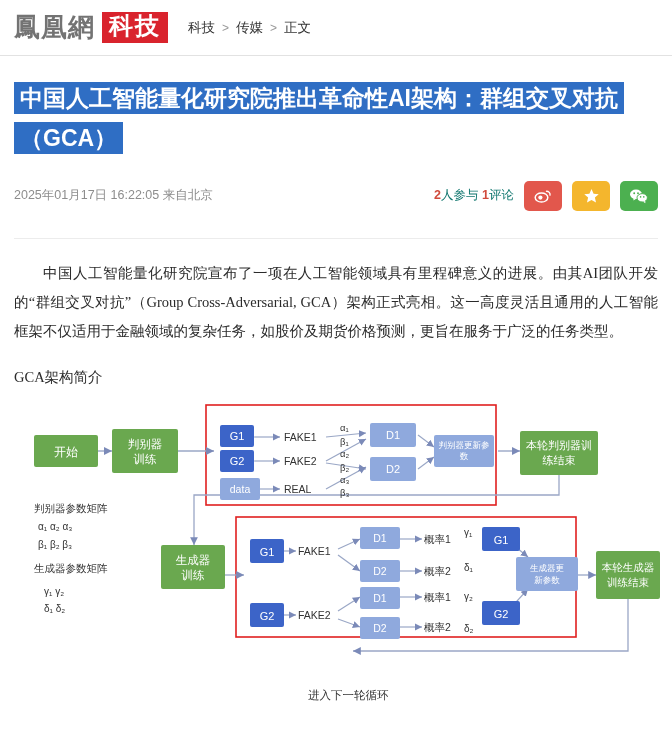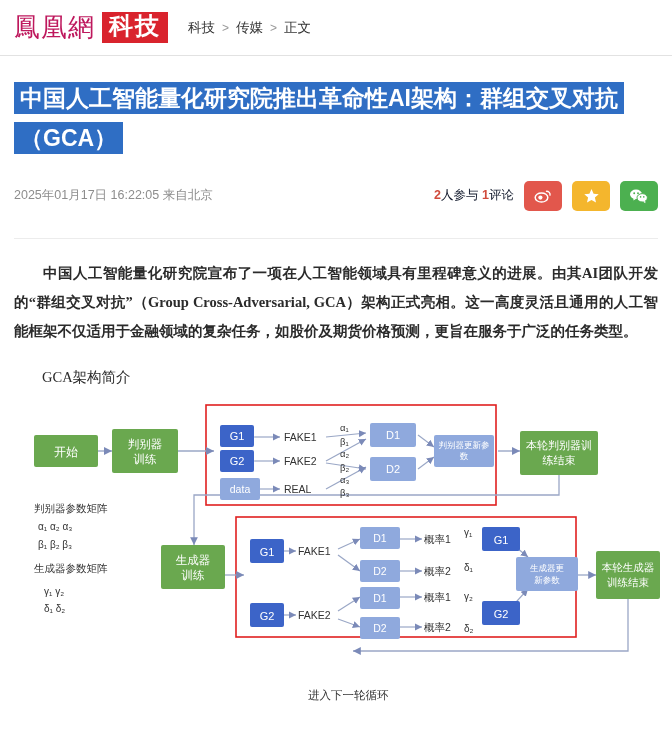--- a/index.html
+++ b/index.html
@@ -17,23 +17,23 @@
   .site-header {
     height: 56px;
     border-bottom: 1px solid #e2e2e2;
     display: flex;
     align-items: center;
     padding: 0 14px;
   }
   .logo-text {
     font-family: "Liberation Serif", serif;
     font-size: 26px;
-    font-weight: normal;
+    font-weight: bold;
     letter-spacing: 1px;
-    color: #be185d;
+    color: #737373;
   }
   .logo-badge {
     background: #d9232d;
     color: #fff;
     font-family: "Liberation Serif", serif;
     font-size: 24px;
     font-weight: bold;
     padding: 1px 7px 3px 7px;
     margin-left: 7px;
     letter-spacing: 2px;
@@ -80,43 +80,42 @@
     display: flex;
     align-items: center;
     justify-content: space-between;
     border-bottom: 1px solid #ececec;
     padding-bottom: 27px;
   }
   .timestamp { font-size: 12.5px; color: #8d8d8d; }
   .meta-right { display: flex; align-items: center; gap: 10px; }
   .counts { font-size: 12.5px; color: #d04b3c; }
   .counts b { color: #d04b3c; font-weight: bold; }
-  .counts .grey { color: #0f172a; }
+  .counts .grey { color: #0f766e; }
   .share-btn {
     width: 38px; height: 30px; border-radius: 5px;
     display: flex; align-items: center; justify-content: center;
     color: #fff; font-size: 16px;
   }
   .sb-weibo { background: #e2574c; }
   .sb-star  { background: #f4b62d; }
   .sb-wechat{ background: #4cb050; }
 
   
   .article {
     margin: 20px 14px 0 14px;
     font-size: 14.5px;
     line-height: 2.0;
     color: #2b2b2b;
     text-align: justify;
     font-family: "Liberation Serif", serif;
-    font-weight: bold;
   }
   .article p { margin: 0; text-indent: 2em; }
   .subhead {
-    margin: 22px 14px 0 42px;
+    margin: 22px 14px 0 14px;
     font-size: 14.5px;
     color: #2b2b2b;
     font-family: "Liberation Serif", serif;
   }
 
   
   .figure {
     position: relative;
     margin: 12px 8px 0 8px;
     height: 305px;

